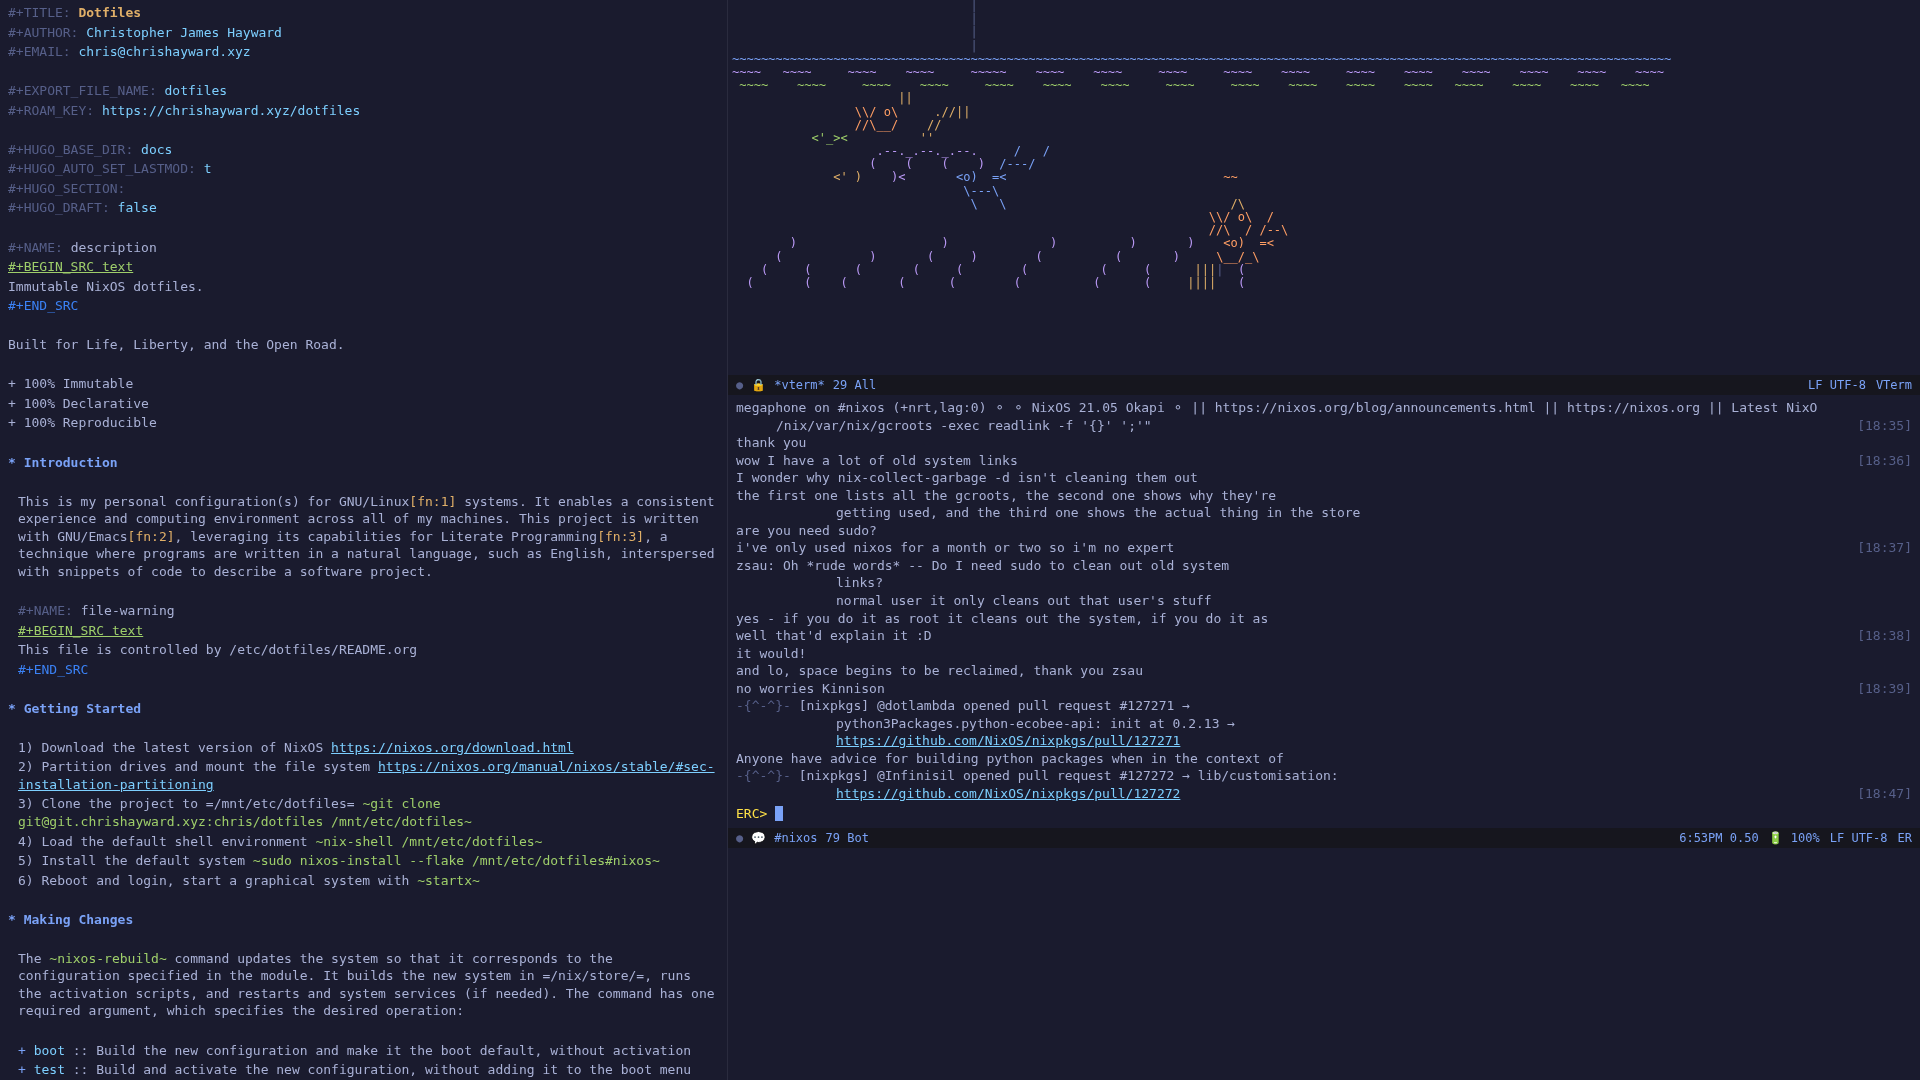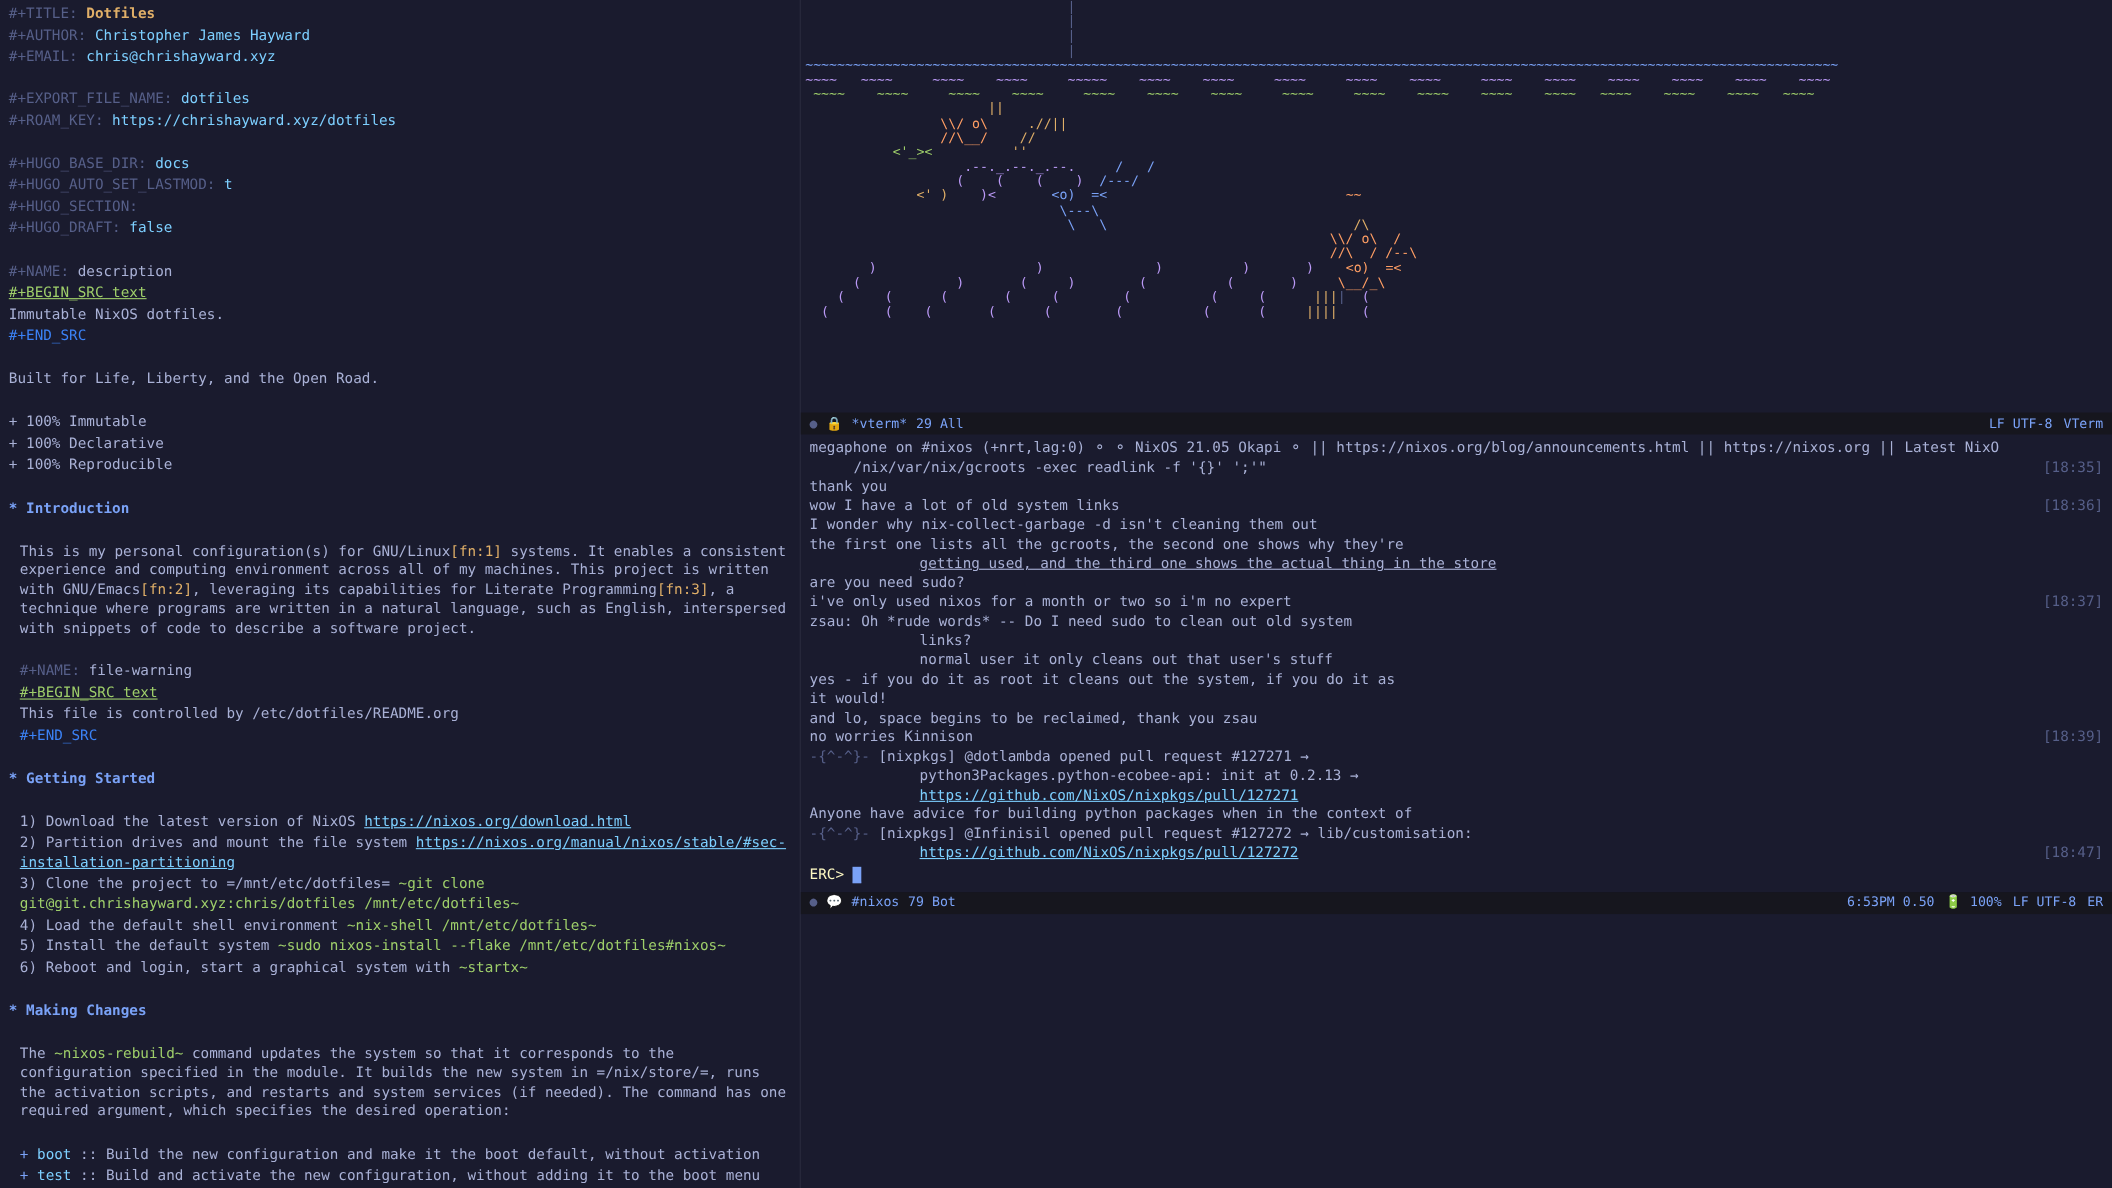--- a/index.html
+++ b/index.html
@@ -55,21 +55,21 @@
 .bullet { color: #7aa2f7; }
 .li-term { color: #7dcfff; }
 .para { margin: 0px 0 2px 10px; max-width: 700px; }
 .block { margin: 0 0 2px 0; }
 .nick { color: #7aa2f7; }
 .time { color: #565f89; float: right; }
 .irc-line { padding: 0 8px; clear: both; }
 .irc-area { overflow: hidden; padding: 4px 0; display: flex; flex-direction: column;}
 .irc-messages { flex: 1; }
 .erc-prompt { padding: 2px 8px; }
-.erc-prompt .prompt { color: #fef9c3; }
+.erc-prompt .prompt { color: #fde047; }
 .vterm-area { overflow: hidden; position: relative; }
 .ascii { color: #565f89; font-size: 12px; line-height: 1.1; white-space: pre; padding: 0 4px; }
 .ascii .c1 { color: #7aa2f7; }
 .ascii .c2 { color: #bb9af7; }
 .ascii .c3 { color: #9ece6a; }
 .ascii .c4 { color: #ff9e64; }
 .ascii .c5 { color: #e0af68; }
 .mi { color: #565f89; }
 .pr-sys { color: #565f89; }
 </style>
@@ -174,27 +174,28 @@
 
   <div style="display:flex;flex-direction:column;">
     <div class="irc-area">
       <div class="irc-line plain"><span>megaphone on #nixos (+nrt,lag:0) ⚬ ⚬ NixOS 21.05 Okapi ⚬ || https://nixos.org/blog/announcements.html || https://nixos.org || Latest NixO</span></div>
       <div class="irc-line plain" style="padding-left:48px"><span>/nix/var/nix/gcroots -exec readlink -f '{}' ';'"</span><span class="time">[18:35]</span></div>
       <div class="irc-messages" id="irc-msgs">
           <div class="irc-line plain"><span class="nick"><kinnison></kinnison></span> <span>thank you</span></div>
           <div class="irc-line plain"><span class="nick"><kinnison></kinnison></span> <span>wow I have a lot of old system links</span><span class="time">[18:36]</span></div>
           <div class="irc-line plain"><span class="nick"><kinnison></kinnison></span> <span>I wonder why nix-collect-garbage -d isn't cleaning them out</span></div>
           <div class="irc-line plain"><span class="nick"><zsau></zsau></span> <span>the first one lists all the gcroots, the second one shows why they're</span></div>
-          <div class="irc-line plain" style="padding-left: 48px; text-decoration: underline;"><span style="display:inline-block;width:60px"></span><span>getting used, and the third one shows the actual thing in the store</span></div>
+          <div class="irc-line plain" style="padding-left: 48px;"><span style="display:inline-block;width:60px"></span><span>getting used, and the third one shows the actual thing in the store</span></div>
           <div class="irc-line plain"><span class="nick"><zsau></zsau></span> <span>are you need sudo?</span></div>
           <div class="irc-line plain"><span class="nick"><zsau></zsau></span> <span>i've only used nixos for a month or two so i'm no expert</span><span class="time">[18:37]</span></div>
           <div class="irc-line plain"><span class="nick"><kinnison></kinnison></span> <span>zsau: Oh *rude words* -- Do I need sudo to clean out old system</span></div>
           <div class="irc-line plain" style="padding-left: 48px;"><span style="display:inline-block;width:60px"></span><span>links?</span></div>
           <div class="irc-line plain" style="padding-left: 48px;"><span style="display:inline-block;width:60px"></span><span>normal user it only cleans out that user's stuff</span></div>
           <div class="irc-line plain"><span class="nick"><zsau></zsau></span> <span>yes - if you do it as root it cleans out the system, if you do it as</span></div>
+          <div class="irc-line plain"><span class="nick"><kinnison></kinnison></span> <span>well that'd explain it :D</span><span class="time">[18:38]</span></div>
           <div class="irc-line plain"><span class="nick"><zsau></zsau></span> <span>it would!</span></div>
           <div class="irc-line plain"><span class="nick"><kinnison></kinnison></span> <span>and lo, space begins to be reclaimed, thank you zsau</span></div>
           <div class="irc-line plain"><span class="nick"><zsau></zsau></span> <span>no worries Kinnison</span><span class="time">[18:39]</span></div>
           <div class="irc-line plain"><span class="pr-sys">-{^-^}-</span> <span>[nixpkgs] @dotlambda opened pull request #127271 →</span></div>
           <div class="irc-line plain" style="padding-left: 48px;"><span style="display:inline-block;width:60px"></span><span>python3Packages.python-ecobee-api: init at 0.2.13 →</span></div>
           <div class="irc-line plain" style="padding-left: 48px;"><span style="display:inline-block;width:60px"></span><span class="link">https://github.com/NixOS/nixpkgs/pull/127271</span></div>
           <div class="irc-line plain"><span class="nick"><orion></orion></span> <span>Anyone have advice for building python packages when in the context of</span></div>
           <div class="irc-line plain"><span class="pr-sys">-{^-^}-</span> <span>[nixpkgs] @Infinisil opened pull request #127272 → lib/customisation:</span></div>
           <div class="irc-line plain" style="padding-left: 48px;"><span style="display:inline-block;width:60px"></span><span class="link">https://github.com/NixOS/nixpkgs/pull/127272</span><span class="time">[18:47]</span></div>
         </div>

